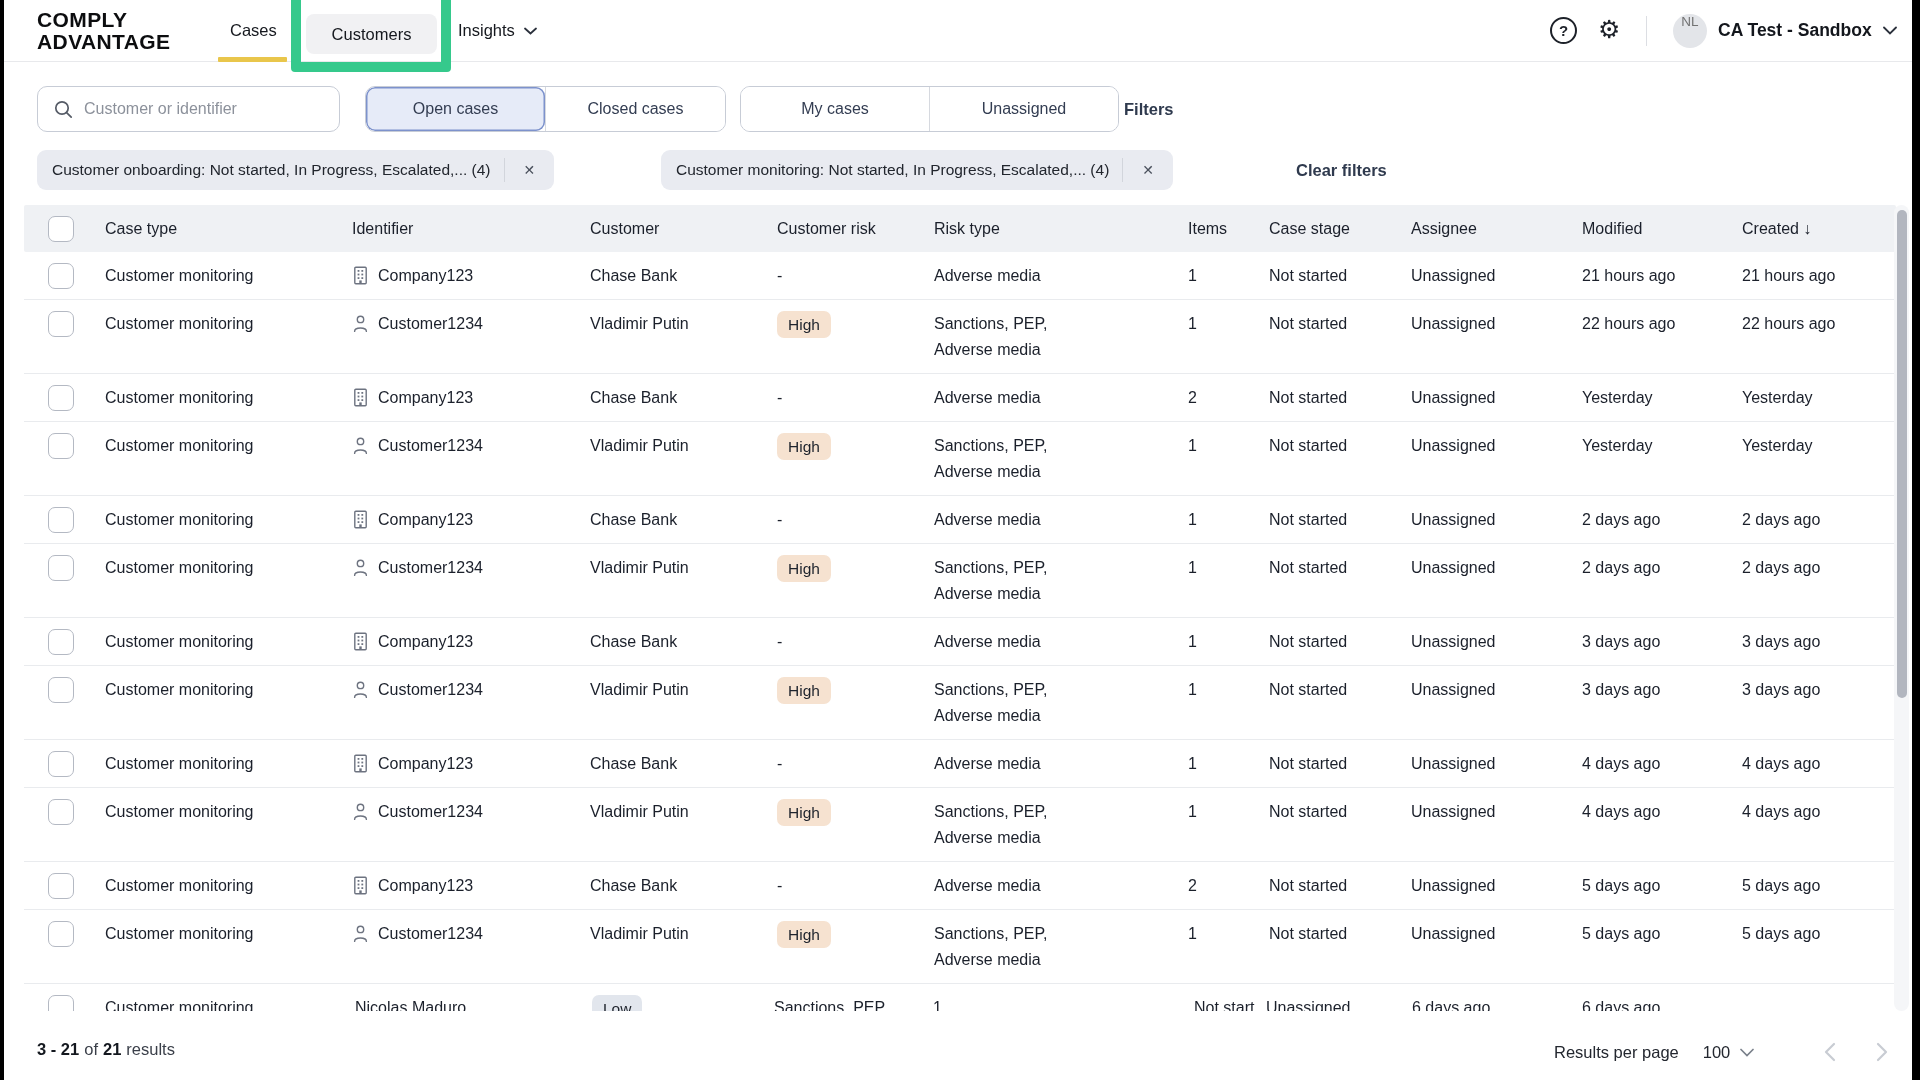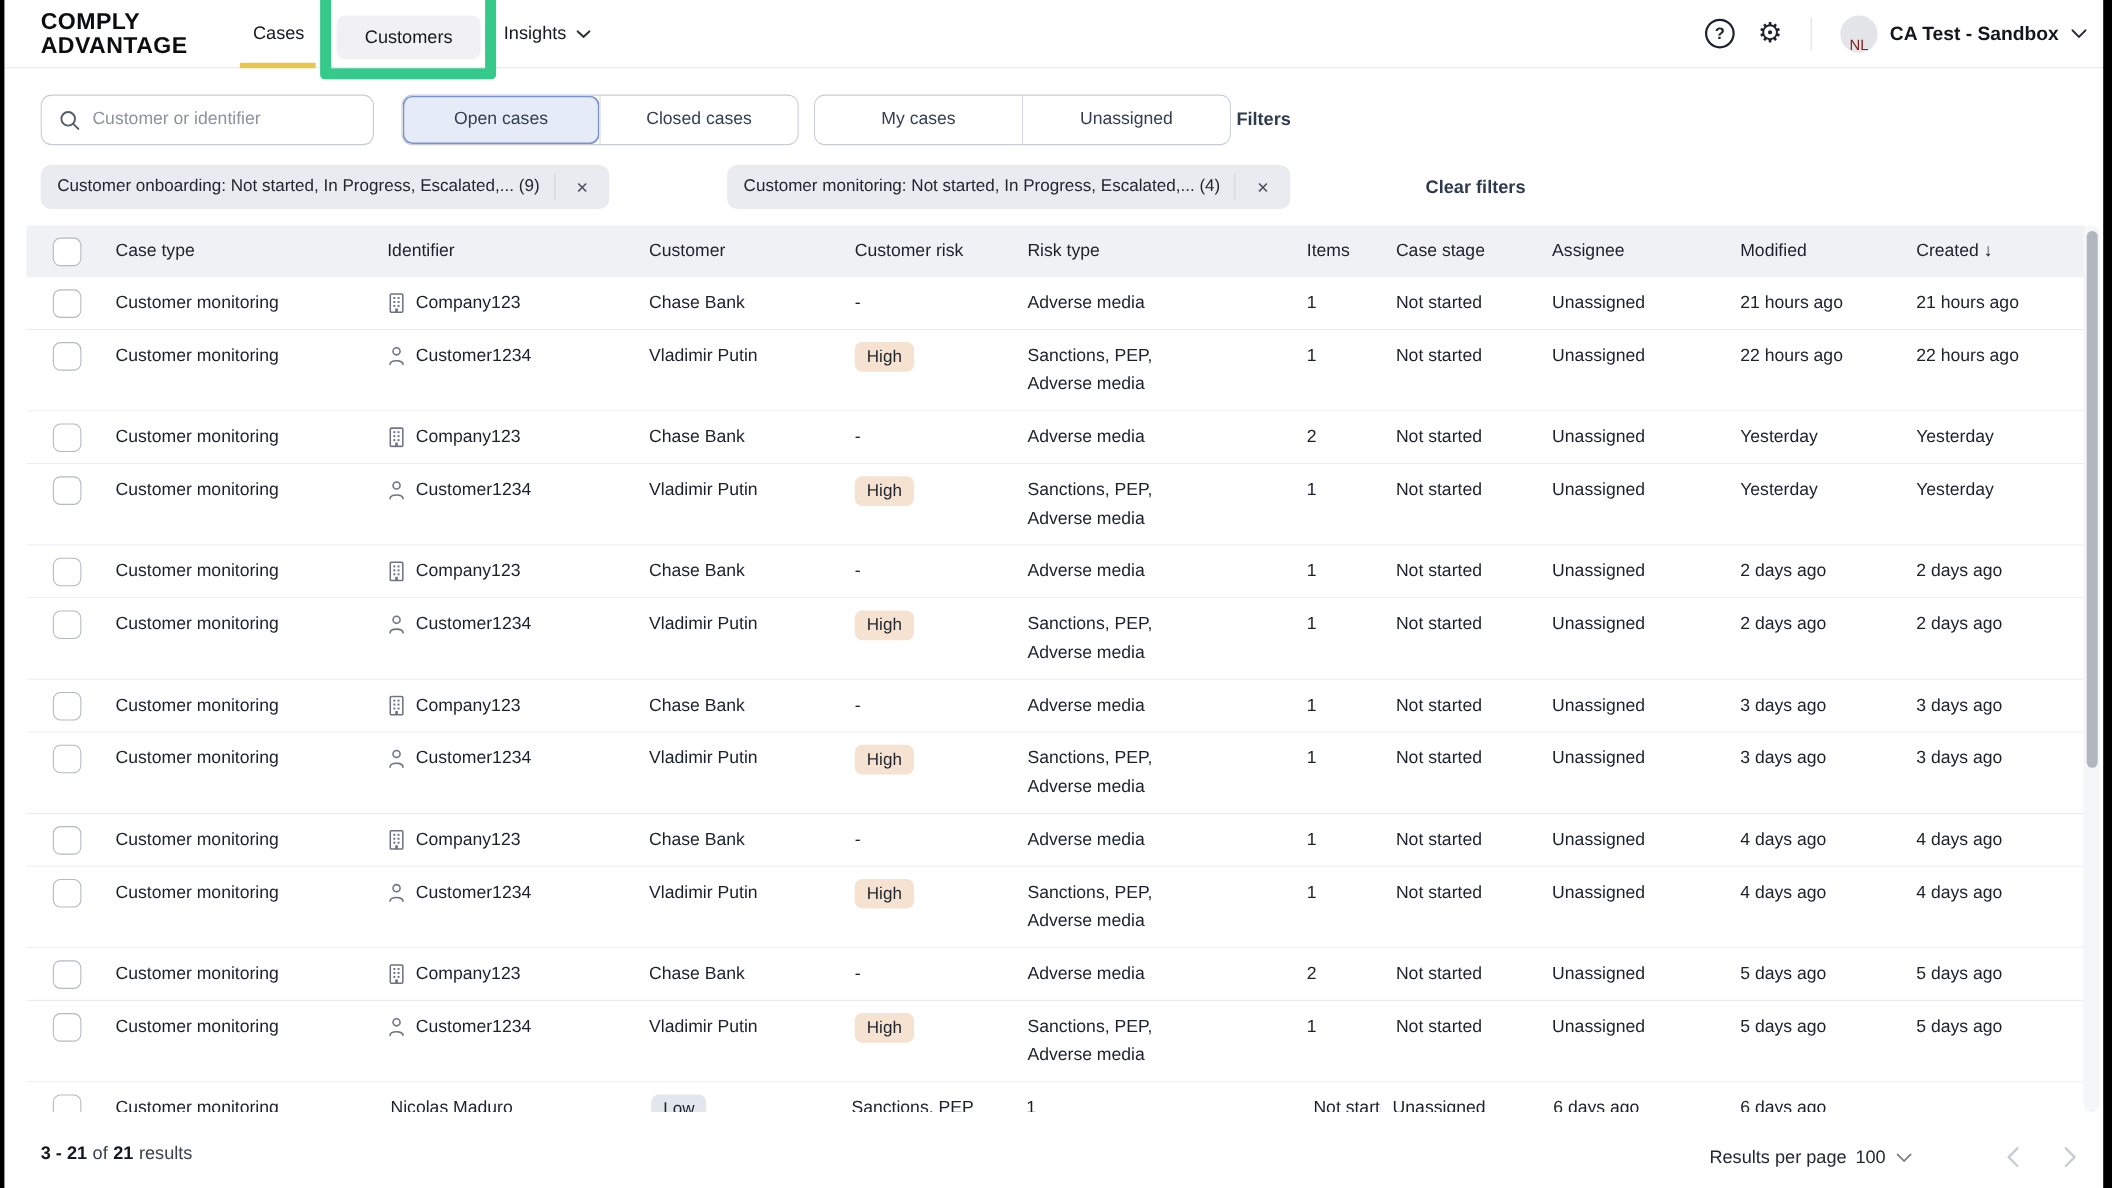--- a/index.html
+++ b/index.html
@@ -16,21 +16,21 @@
   .cases-underline{position:absolute;left:218px;top:57px;width:69px;height:5px;background:var(--accent-yellow);border-radius:1px}
   .nav-customers{left:306px;top:14px;height:40px;width:131px;background:#f1f1f3;border-radius:8px;justify-content:center}
   .nav-insights{left:458px;gap:9px}
   .chev{display:inline-block}
   
   .anno{position:absolute;left:291px;top:-16px;width:160px;height:88px;border:10px solid var(--annotation-green);border-radius:4px;z-index:70;pointer-events:none;background:transparent}
   
   .help{position:absolute;left:1550px;top:17px;width:27px;height:27px;border:2px solid #1d2129;border-radius:50%;display:flex;align-items:center;justify-content:center;font-size:15px;font-weight:700;color:#1d2129;cursor:pointer}
   .gear{position:absolute;left:1598px;top:15px;font-size:25px;color:#1d2129;font-family:"DejaVu Sans",sans-serif;cursor:pointer;line-height:30px}
   .vdiv{position:absolute;left:1646px;top:16px;width:1px;height:30px;background:#dcdee3}
-  .avatar{position:absolute;left:1673px;top:14px;width:34px;height:34px;border-radius:50%;background:#e3e5e9;display:flex;align-items:flex-end;justify-content:center;font-size:13.5px;color:#7f1d1d;font-weight:500}
+  .avatar{position:absolute;left:1673px;top:14px;width:34px;height:34px;border-radius:50%;background:#e3e5e9;display:flex;align-items:flex-start;justify-content:center;font-size:13.5px;color:#737373;font-weight:500}
   .account{position:absolute;left:1718px;top:0;height:61px;display:flex;align-items:center;gap:11px;font-size:17.5px;font-weight:700;color:#13161c;cursor:pointer}
   
   .search{position:absolute;left:37px;top:86px;width:303px;height:46px;border:1px solid #c7ccd6;border-radius:10px;display:flex;align-items:center;padding:0 12px 0 16px;gap:11px;background:#fff}
   .search input{border:0;outline:0;flex:1;font-size:16px;color:#1b202b;font-family:inherit;background:transparent}
   .search input::placeholder{color:#8c919b}
   .segctl{position:absolute;top:86px;height:46px;border:1px solid #c7ccd6;border-radius:10px;display:flex;background:#fff;overflow:hidden}
   .seg-oc{left:365px;width:361px}
   .seg-mine{left:740px;width:379px}
   .seg{flex:1;display:flex;align-items:center;justify-content:center;font-size:16px;color:#333d52;cursor:pointer;background:#fff;position:relative}
   .seg + .seg{border-left:1px solid #d6d9df}
@@ -68,21 +68,21 @@
   .thead .cb{margin-top:0}
   .badge{display:inline-flex;align-items:center;height:27px;padding:0 11px;border-radius:7px;font-size:15.5px;color:#1e232c}
   .badge.high{background:var(--high-badge-bg)}
   .badge.low{background:var(--low-badge-bg)}
   
   .sbar{position:absolute;left:1894px;top:205px;width:15px;height:806px;background:#f5f6f8;border-radius:8px;z-index:60}
   .sthumb{position:absolute;left:2.5px;top:5px;width:10px;height:488px;background:#b2b6bf;border-radius:6px;cursor:pointer}
   
   .summary{position:absolute;left:37px;top:1040px;font-size:16.5px;color:#3a3f49;display:flex;gap:5px}
   .summary b{color:#14181f;font-weight:700}
-  .perpage{position:absolute;left:1554px;top:1036px;height:32px;display:flex;align-items:center;gap:8px;font-size:16.5px;color:#23272f}
+  .perpage{position:absolute;left:1554px;top:1036px;height:32px;display:flex;align-items:center;gap:24px;font-size:16.5px;color:#23272f}
   .perpage .val{display:flex;align-items:center;gap:10px;cursor:pointer}
   .pgbtn{position:absolute;top:1038px;width:28px;height:28px;display:flex;align-items:center;justify-content:center;cursor:default}
   .pg-prev{left:1816px}.pg-next{left:1868px}
 </style>
 </head>
 <body>
 
 <div class="edge edge-l"></div>
 <div class="edge edge-r"></div>
 
@@ -146,21 +146,21 @@
   <div class="seg">
       <span>Unassigned</span>
     </div>
 </div>
 
 <div class="filters-lbl">
     <span>Filters</span>
   </div>
 
 <div class="chip chip1">
-  <span>Customer onboarding: Not started, In Progress, Escalated,... (9)</span>
+  <span>Customer onboarding: Not started, In Progress, Escalated,... (4)</span>
   <span class="cdiv"></span>
   <span class="x">✕</span>
 </div>
 <div class="chip chip2">
   <span>Customer monitoring: Not started, In Progress, Escalated,... (4)</span>
   <span class="cdiv"></span>
   <span class="x">✕</span>
 </div>
 <div class="clear-filters">
     <span>Clear filters</span>

